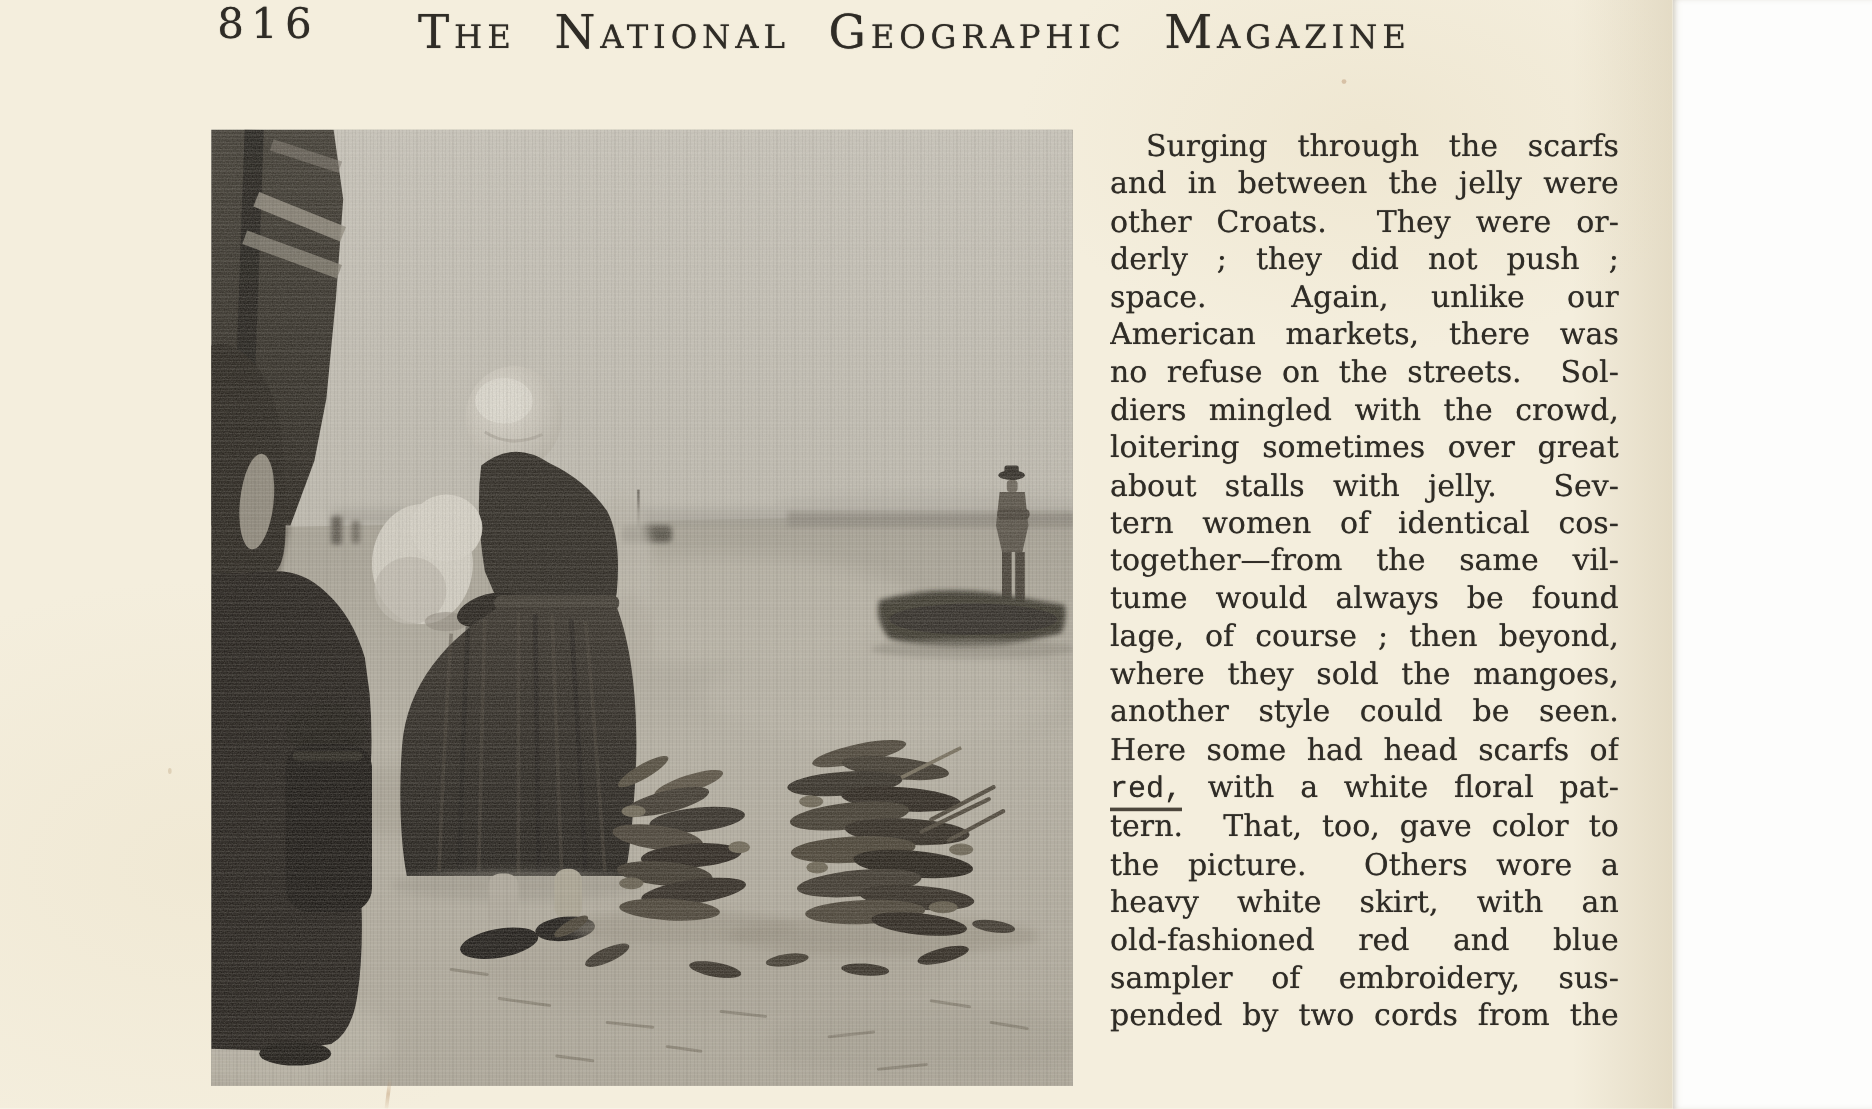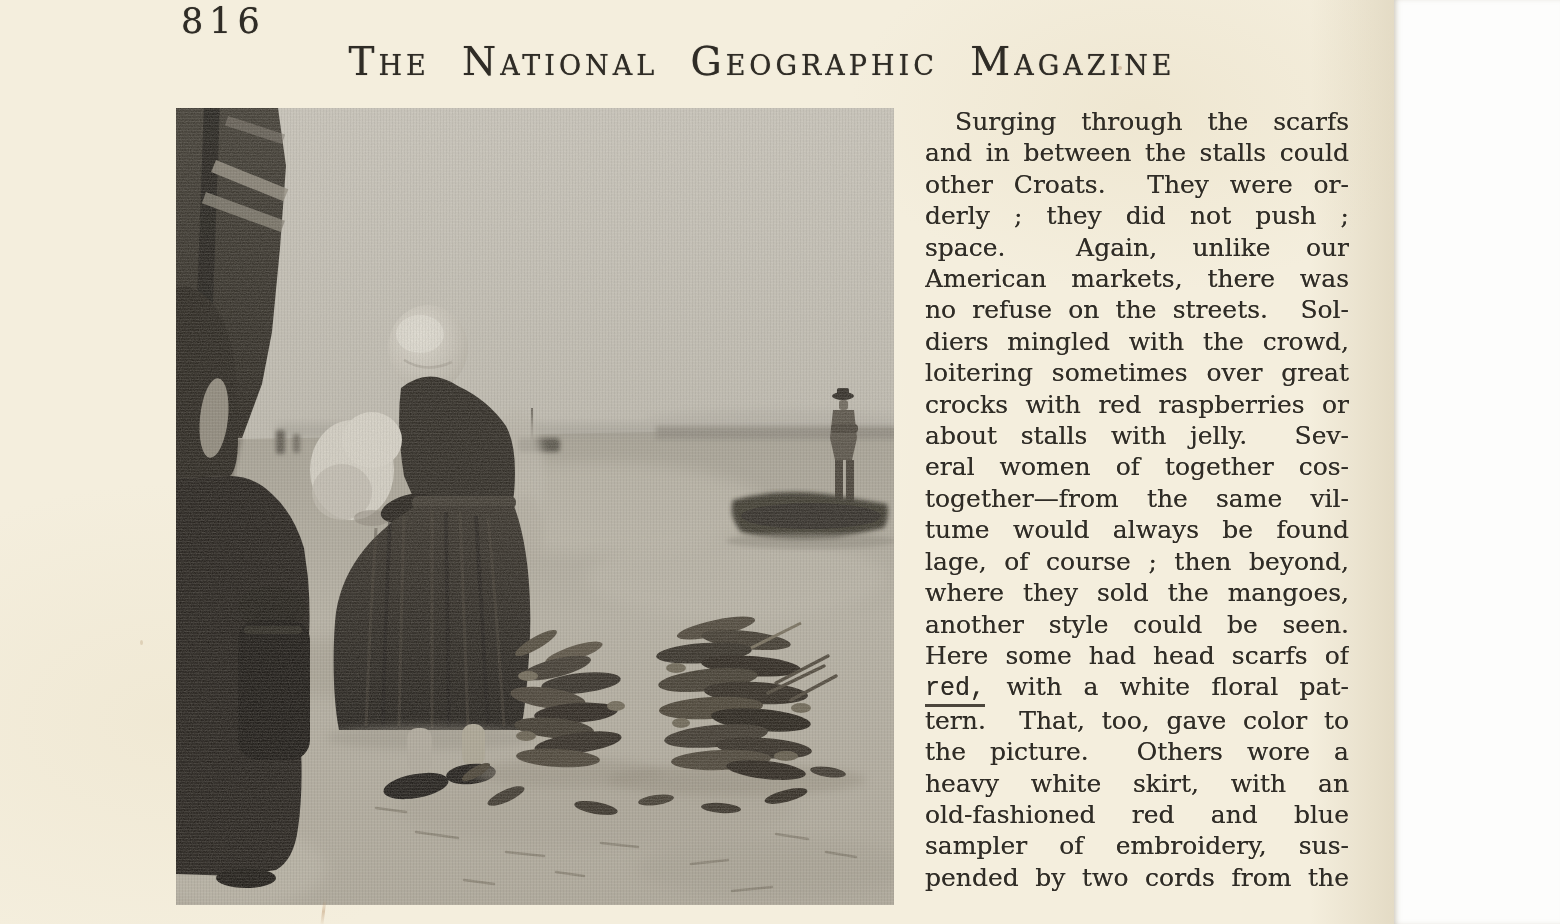--- a/index.html
+++ b/index.html
@@ -29,21 +29,20 @@
     text-shadow:0 0 .7px rgba(47,44,38,.75);
   }
   .running-head{
     position:absolute;left:176px;top:7px;width:1172px;
     text-align:center;
     font-variant:small-caps;
     font-size:39px;line-height:1.1;
     letter-spacing:4px;word-spacing:16px;
     color:var(--ink,#2f2c26);
     text-shadow:0 0 .7px rgba(47,44,38,.75);
-    margin-top:34px;
   }
   .photo{
     position:absolute;left:176px;top:108px;width:718px;height:797px;
     overflow:hidden;
     box-shadow:inset 0 0 9px rgba(56,50,40,.3);
     background:#c6c2b8;
   }
   .photo svg{display:block;width:100%;height:100%;}
   .photo .halftone{
     content:"";position:absolute;inset:0;pointer-events:none;
@@ -285,31 +284,30 @@
         <line x1="380" y1="764" x2="408" y2="768"></line>
       </g>
 
       <rect x="0" y="0" width="718" height="797" filter="url(#grain)" opacity="0.42"></rect>
     </svg>
     <div class="halftone"></div>
   </div>
 
   <div class="article-column">
       <div class="line indent">Surging through the scarfs</div>
-      <div class="line">and in between the stalls could</div>
+      <div class="line">and in between the jelly were</div>
       <div class="line">other Croats.  They were or-</div>
       <div class="line">derly ; they did not push ;</div>
       <div class="line">space.  Again, unlike our</div>
       <div class="line">American markets, there was</div>
       <div class="line">no refuse on the streets.  Sol-</div>
       <div class="line">diers mingled with the crowd,</div>
       <div class="line">loitering sometimes over great</div>
-      <div class="line">crocks with red raspberries or</div>
       <div class="line">about stalls with jelly.  Sev-</div>
-      <div class="line">eral women of together cos-</div>
+      <div class="line">tern women of identical cos-</div>
       <div class="line">together—from the same vil-</div>
       <div class="line">tume would always be found</div>
       <div class="line">lage, of course ; then beyond,</div>
       <div class="line">where they sold the mangoes,</div>
       <div class="line">another style could be seen.</div>
       <div class="line">Here some had head scarfs of</div>
       <div class="line"><span class="pencil-mark">red,</span> with a white floral pat-</div>
       <div class="line">tern.  That, too, gave color to</div>
       <div class="line">the picture.  Others wore a</div>
       <div class="line">heavy white skirt, with an</div>

